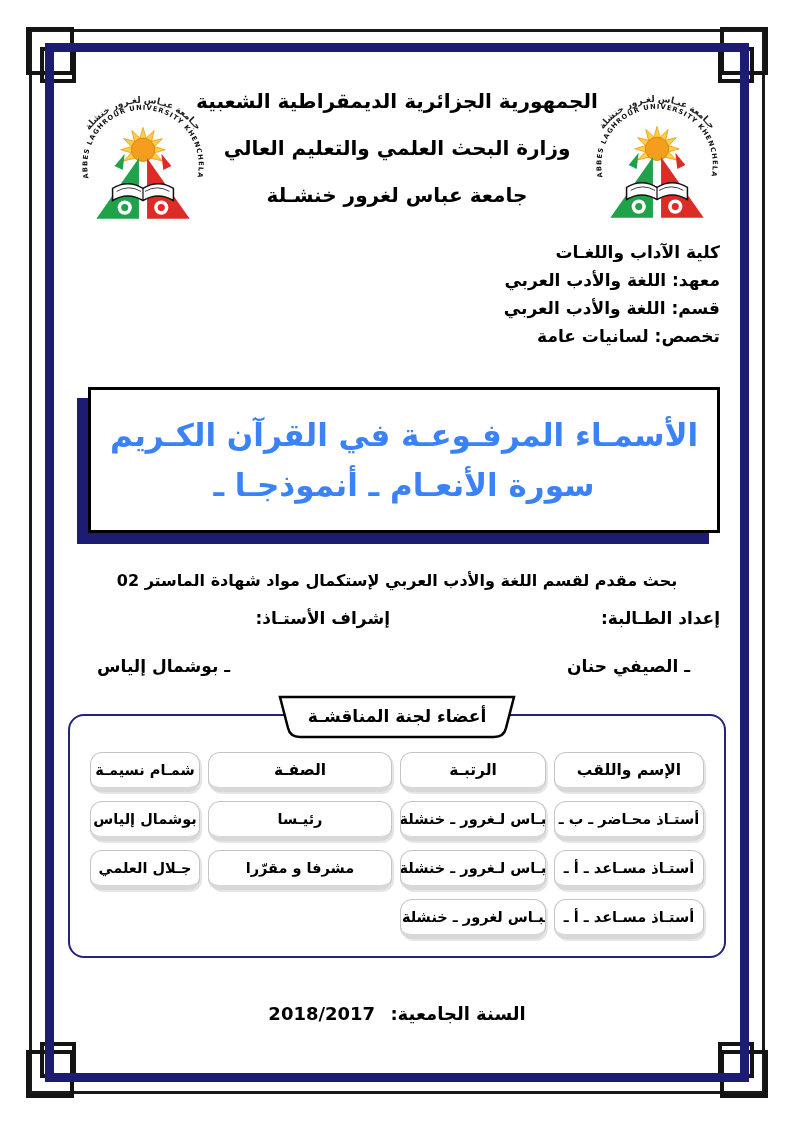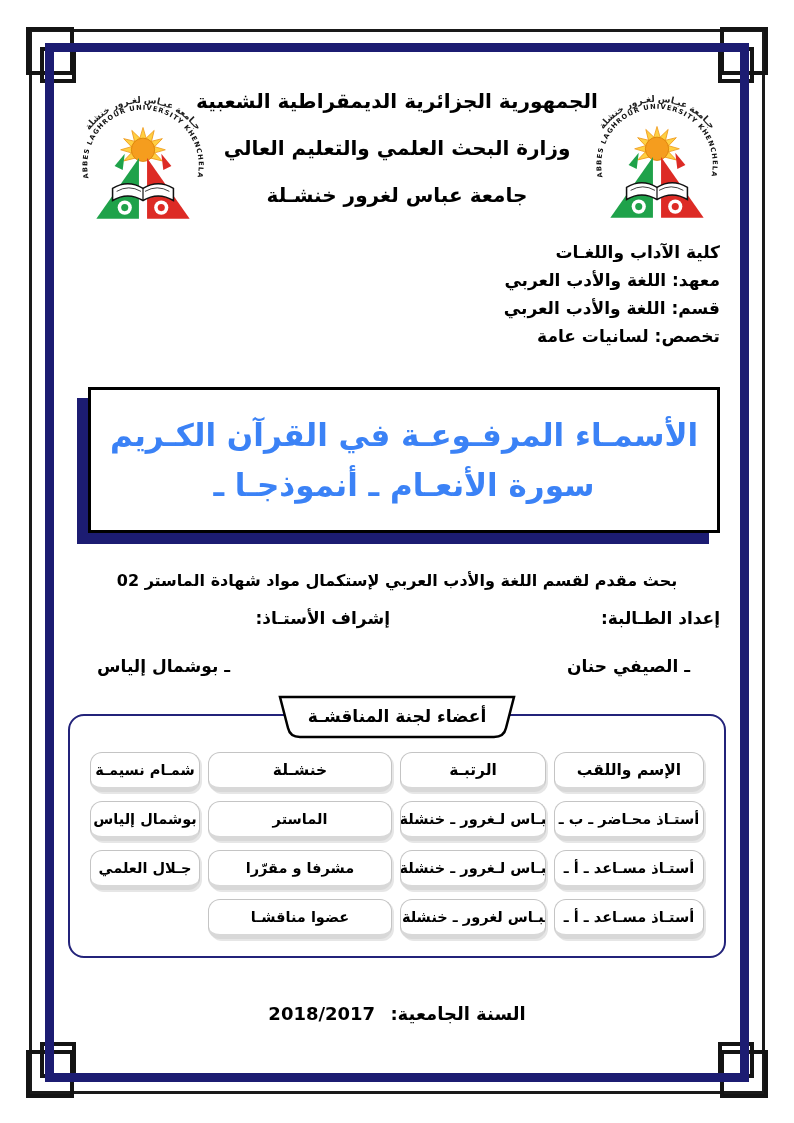--- a/index.html
+++ b/index.html
@@ -181,35 +181,34 @@
 <div class="committee">
   <div class="banner">
     <svg viewBox="0 0 240 48">
       <path d="M3,3 H237 L229,34 Q227,43 217,43 H23 Q13,43 11,34 Z" fill="#fff" stroke="#000" stroke-width="2.5"></path>
     </svg>
     <div class="txt">أعضاء لجنة المناقشـة</div>
   </div>
   <div class="grid">
     <div class="cell hdr">الإسم واللقب</div>
     <div class="cell hdr">الرتبـة</div>
-    <div class="cell hdr">خنشـلة</div>
+    <div class="cell hdr">الصفـة</div>
 
     <div class="cell">شمـام نسيمـة</div>
     <div class="cell">أستـاذ محـاضر ـ ب ـ</div>
     <div class="cell">عبـاس لـغرور ـ خنشلة ـ</div>
-    <div class="cell">الماستر</div>
+    <div class="cell">رئيـسا</div>
 
     <div class="cell">بوشمال إلياس</div>
     <div class="cell">أستـاذ مسـاعد ـ أ ـ</div>
     <div class="cell">عبـاس لـغرور ـ خنشلة ـ</div>
     <div class="cell">مشرفا و مقرّرا</div>
 
     <div class="cell">جـلال العلمي</div>
     <div class="cell">أستـاذ مسـاعد ـ أ ـ</div>
     <div class="cell">عبـاس لغرور ـ خنشلة ـ</div>
-    <div class="cell">عضوا مناقشـا</div>
   </div>
 </div>
 
 <div class="year">
   <span>السنة الجامعية:</span>
   <span class="val">2018/2017</span>
 </div>
 
 </body></html>

